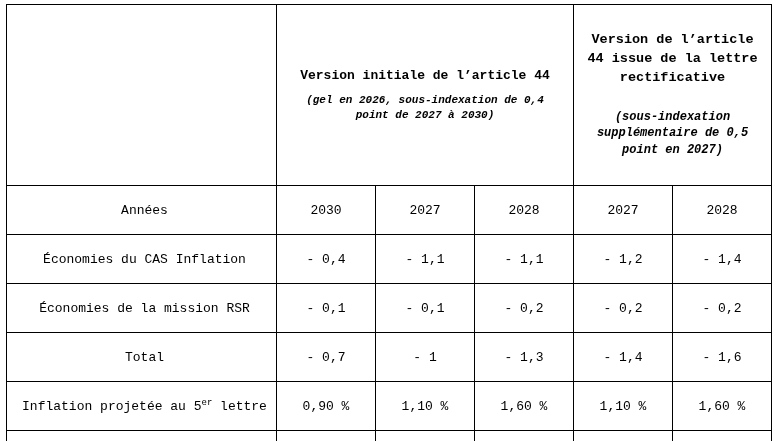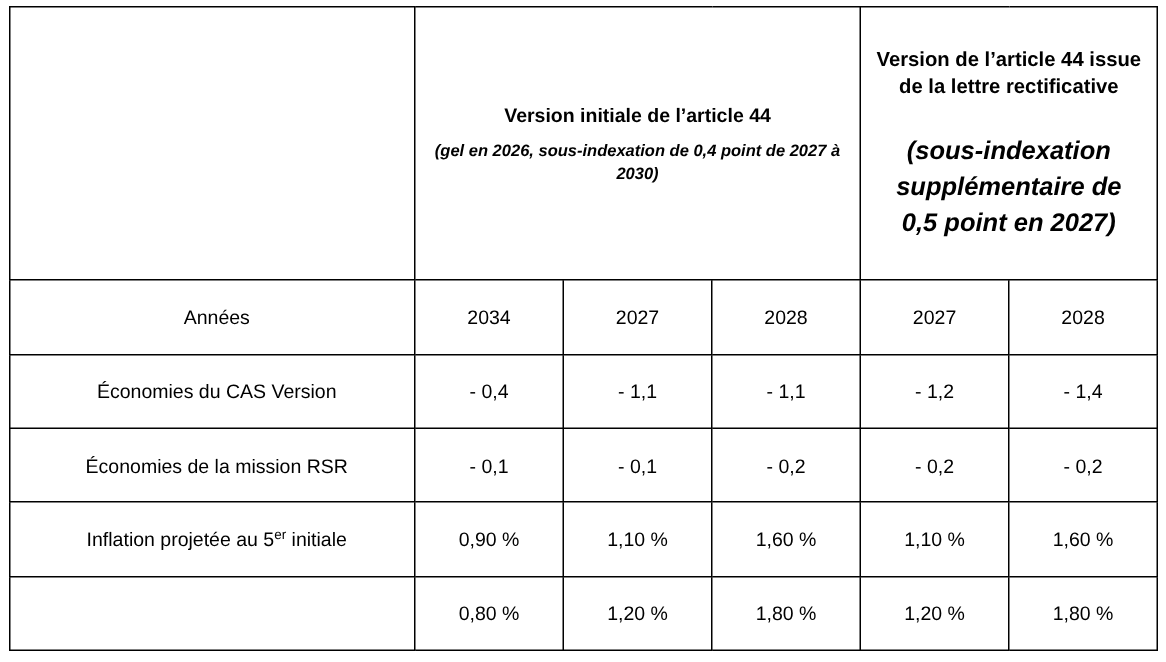--- a/index.html
+++ b/index.html
@@ -26,20 +26,21 @@
     width: 765px;
     height: 430px;
   }
   table.grid td, table.grid th {
     border: 1px solid #000000;
     padding: 2px 4px;
     vertical-align: middle;
     font-size: 13px;
     font-weight: normal;
     text-align: center;
+    font-family: Liberation Mono, monospace;
   }
   
   col.c-label { width: 270px; }
   col.c-num   { width: 99px; }
 
   .hdr-cell {
     padding: 6px 10px !important;
     line-height: 1.35;
   }
   .hdr-title {
@@ -56,21 +57,21 @@
   }
   .hdr-title-2 {
     font-weight: bold;
     font-size: 13.5px;
     display: block;
     line-height: 1.4;
   }
   .hdr-sub-2 {
     font-weight: bold;
     font-style: italic;
-    font-size: 17px;
+    font-size: 12px;
     display: block;
     margin-top: 21px;
     line-height: 1.4;
   }
   td.rowlabel {
     text-align: left;
     font-weight: bold;
     font-size: 13.5px;
     padding-left: 10px !important;
   }
@@ -104,48 +105,56 @@
           <span class="hdr-sub">(gel en 2026, sous-indexation de 0,4 point de 2027 à 2030)</span>
         </td>
         <td class="hdr-cell" colspan="2">
           <span class="hdr-title-2">Version de l’article 44 issue de la lettre rectificative</span>
           <span class="hdr-sub-2">(sous-indexation supplémentaire de 0,5 point en 2027)</span>
         </td>
       </tr>
 
       <tr class="years-row">
         <td class="rowlabel">Années</td>
-        <td class="val">2034</td>
+        <td class="val">2030</td>
         <td class="val">2027</td>
         <td class="val">2028</td>
         <td class="val">2027</td>
         <td class="val">2028</td>
       </tr>
 
       <tr class="body-row">
-        <td class="rowlabel">Économies du CAS Version</td>
+        <td class="rowlabel">Économies du CAS Inflation</td>
         <td class="val">- 0,4</td>
         <td class="val">- 1,1</td>
         <td class="val">- 1,1</td>
         <td class="val">- 1,2</td>
         <td class="val">- 1,4</td>
       </tr>
 
       <tr class="body-row">
         <td class="rowlabel">Économies de la mission RSR</td>
         <td class="val">- 0,1</td>
         <td class="val">- 0,1</td>
         <td class="val">- 0,2</td>
         <td class="val">- 0,2</td>
         <td class="val">- 0,2</td>
       </tr>
 
+      <tr class="body-row">
+        <td class="rowlabel">Total</td>
+        <td class="val">- 0,7</td>
+        <td class="val">- 1</td>
+        <td class="val">- 1,3</td>
+        <td class="val">- 1,4</td>
+        <td class="val">- 1,6</td>
+      </tr>
 
       <tr class="body-row">
-        <td class="rowlabel"><span>Inflation projetée au 5</span><sup>er</sup><span> initiale</span></td>
+        <td class="rowlabel"><span>Inflation projetée au 5</span><sup>er</sup><span> lettre</span></td>
         <td class="val">0,90 %</td>
         <td class="val">1,10 %</td>
         <td class="val">1,60 %</td>
         <td class="val">1,10 %</td>
         <td class="val">1,60 %</td>
       </tr>
 
       <tr class="body-row">
         <td class="rowlabel"></td>
         <td class="val">0,80 %</td>

